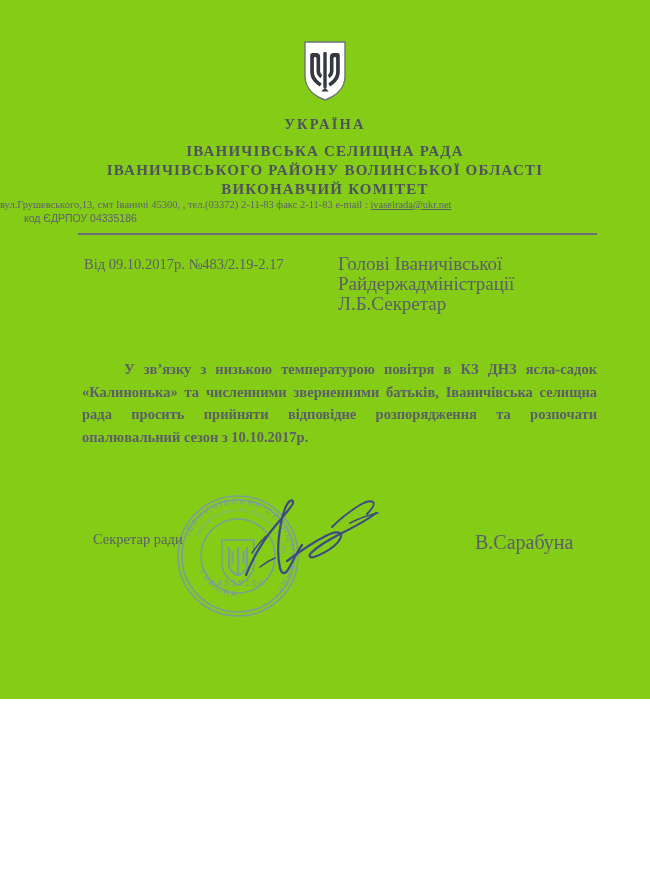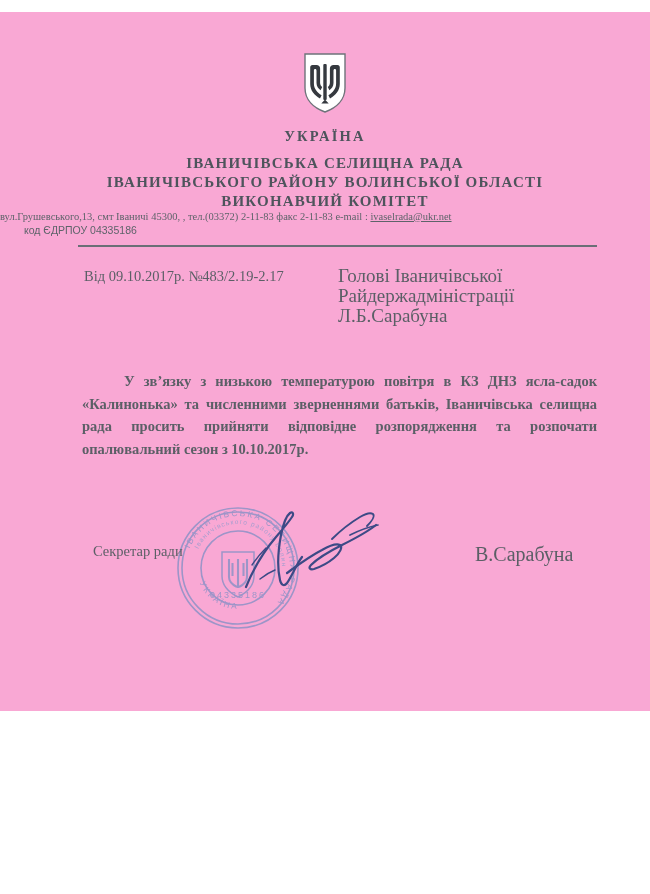--- a/index.html
+++ b/index.html
@@ -5,22 +5,22 @@
 <style>
   html, body {
     margin: 0;
     padding: 0;
     background: #ffffff;
   }
   .page {
     position: relative;
     width: 650px;
     height: 699px;
-    margin: 12px auto;
-    background: #f9a8d4;
+    margin: 0 auto;
+    background: #84cc16;
     overflow: hidden;
     font-family: "Liberation Serif", "DejaVu Serif", serif;
     color: #5b5f66;
   }
 
   
   .emblem-wrap {
     position: absolute;
     left: 0;
     right: 0;
@@ -207,21 +207,21 @@
     <div class="code-line">код ЄДРПОУ 04335186</div>
   </div>
 
   <div class="divider"></div>
 
   <div class="doc-ref">Від 09.10.2017р. №483/2.19-2.17</div>
 
   <div class="addressee">
     <div>Голові Іваничівської</div>
     <div>Райдержадміністрації</div>
-    <div>Л.Б.Сарабуна</div>
+    <div>Л.Б.Секретар</div>
   </div>
 
   <div class="body-text">У зв’язку з низькою температурою повітря в КЗ ДНЗ ясла-садок «Калинонька» та численними зверненнями батьків, Іваничівська селищна рада просить прийняти відповідне розпорядження та розпочати опалювальний сезон з 10.10.2017р.</div>
 
   <span class="stamp">
     <svg viewBox="0 0 132 132" xmlns="http://www.w3.org/2000/svg">
       <defs>
         <path id="outerArc" d="M66,66 m-52,0 a52,52 0 1,1 104,0 a52,52 0 1,1 -104,0"></path>
         <path id="innerArcTop" d="M66,66 m-44,0 a44,44 0 0,1 88,0"></path>
         <path id="innerArcBot" d="M66,66 m-41,0 a41,41 0 0,0 82,0"></path>

